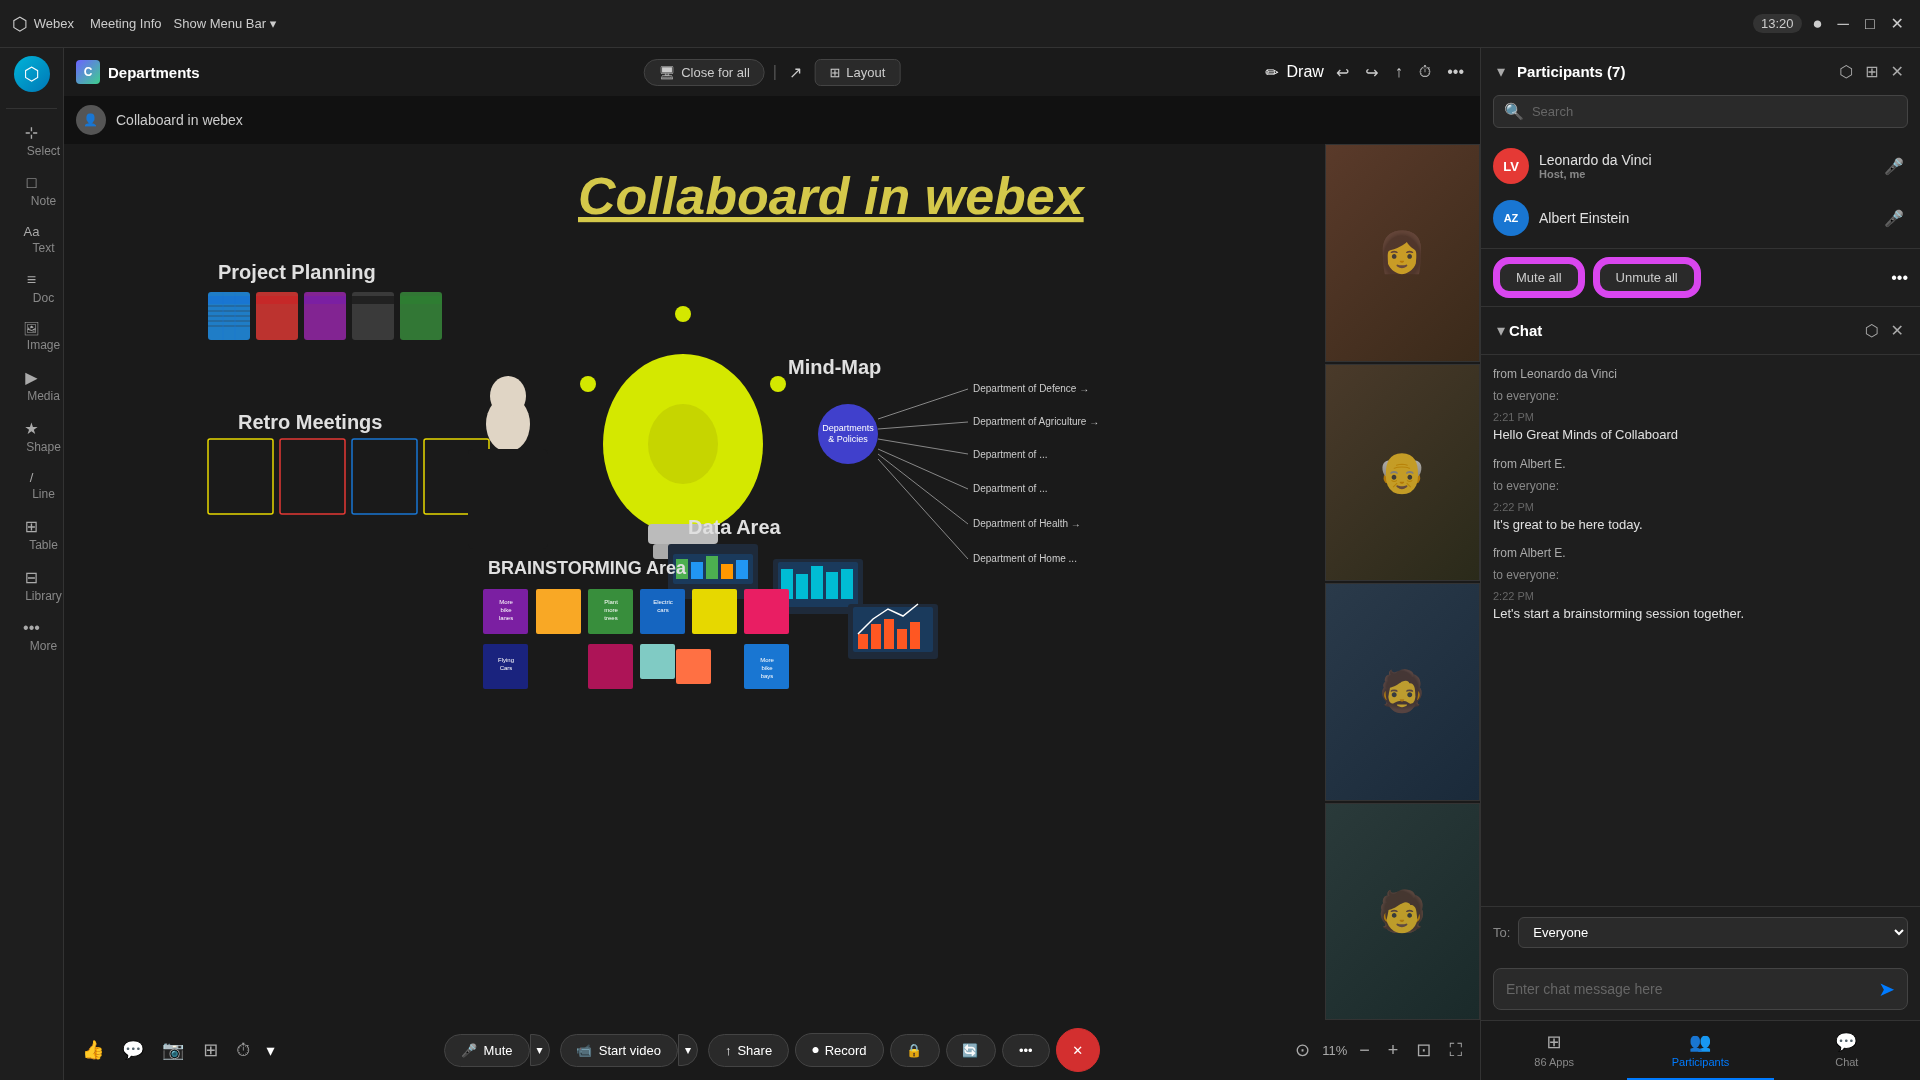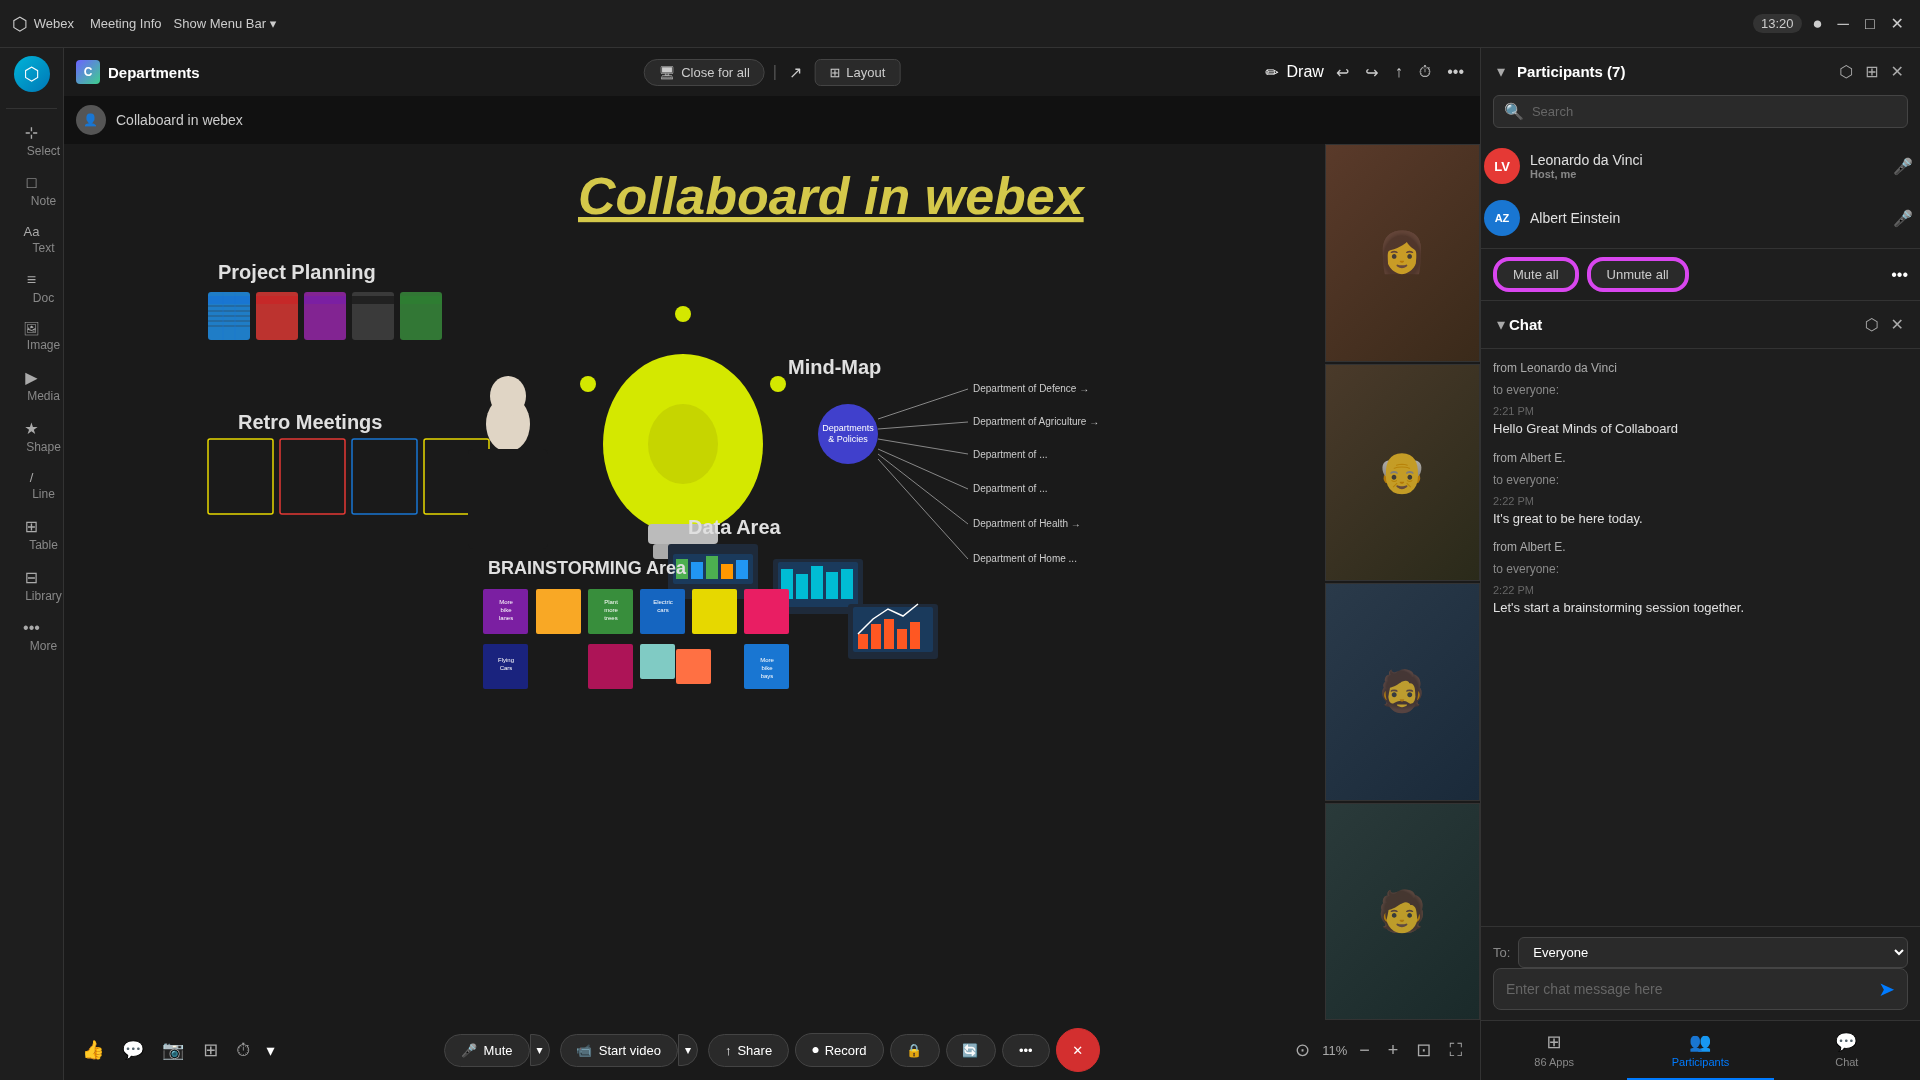--- a/index.html
+++ b/index.html
@@ -354,21 +354,21 @@
     }
     .search-bar input::placeholder { color: #666; }
 
     
     .participant-list {
       padding: 4px 0;
     }
     .participant-item {
       display: flex;
       align-items: center;
-      padding: 8px 3px;
+      padding: 8px 12px;
       gap: 10px;
       cursor: pointer;
     }
     .participant-avatar {
       width: 36px;
       height: 36px;
       border-radius: 50%;
       display: flex;
       align-items: center;
       justify-content: center;
@@ -384,21 +384,21 @@
 
     .mute-btns {
       display: flex;
       align-items: center;
       padding: 8px 12px;
       gap: 8px;
       border-top: 1px solid #333;
     }
     .mute-btn {
       background: #2a2a2a;
-      border: 4px solid #d946ef;
+      border: 7px solid #d946ef;
       color: #ccc;
       padding: 6px 16px;
       border-radius: 16px;
       cursor: pointer;
       font-size: 13px;
     }
 
     
     .chat-panel {
       flex: 1;
@@ -439,21 +439,21 @@
     .chat-text { color: #e0e0e0; line-height: 1.5; }
 
     .chat-input-area {
       border-top: 1px solid #333;
       padding: 10px 12px;
     }
     .chat-to-row {
       display: flex;
       align-items: center;
       gap: 8px;
-      margin-bottom: 0;
+      margin-bottom: 20px;
     }
     .chat-to-label { font-size: 13px; color: #888; }
     .chat-to-select {
       flex: 1;
       background: #2a2a2a;
       border: 1px solid #444;
       color: #fff;
       padding: 6px 10px;
       border-radius: 6px;
       font-size: 13px;

